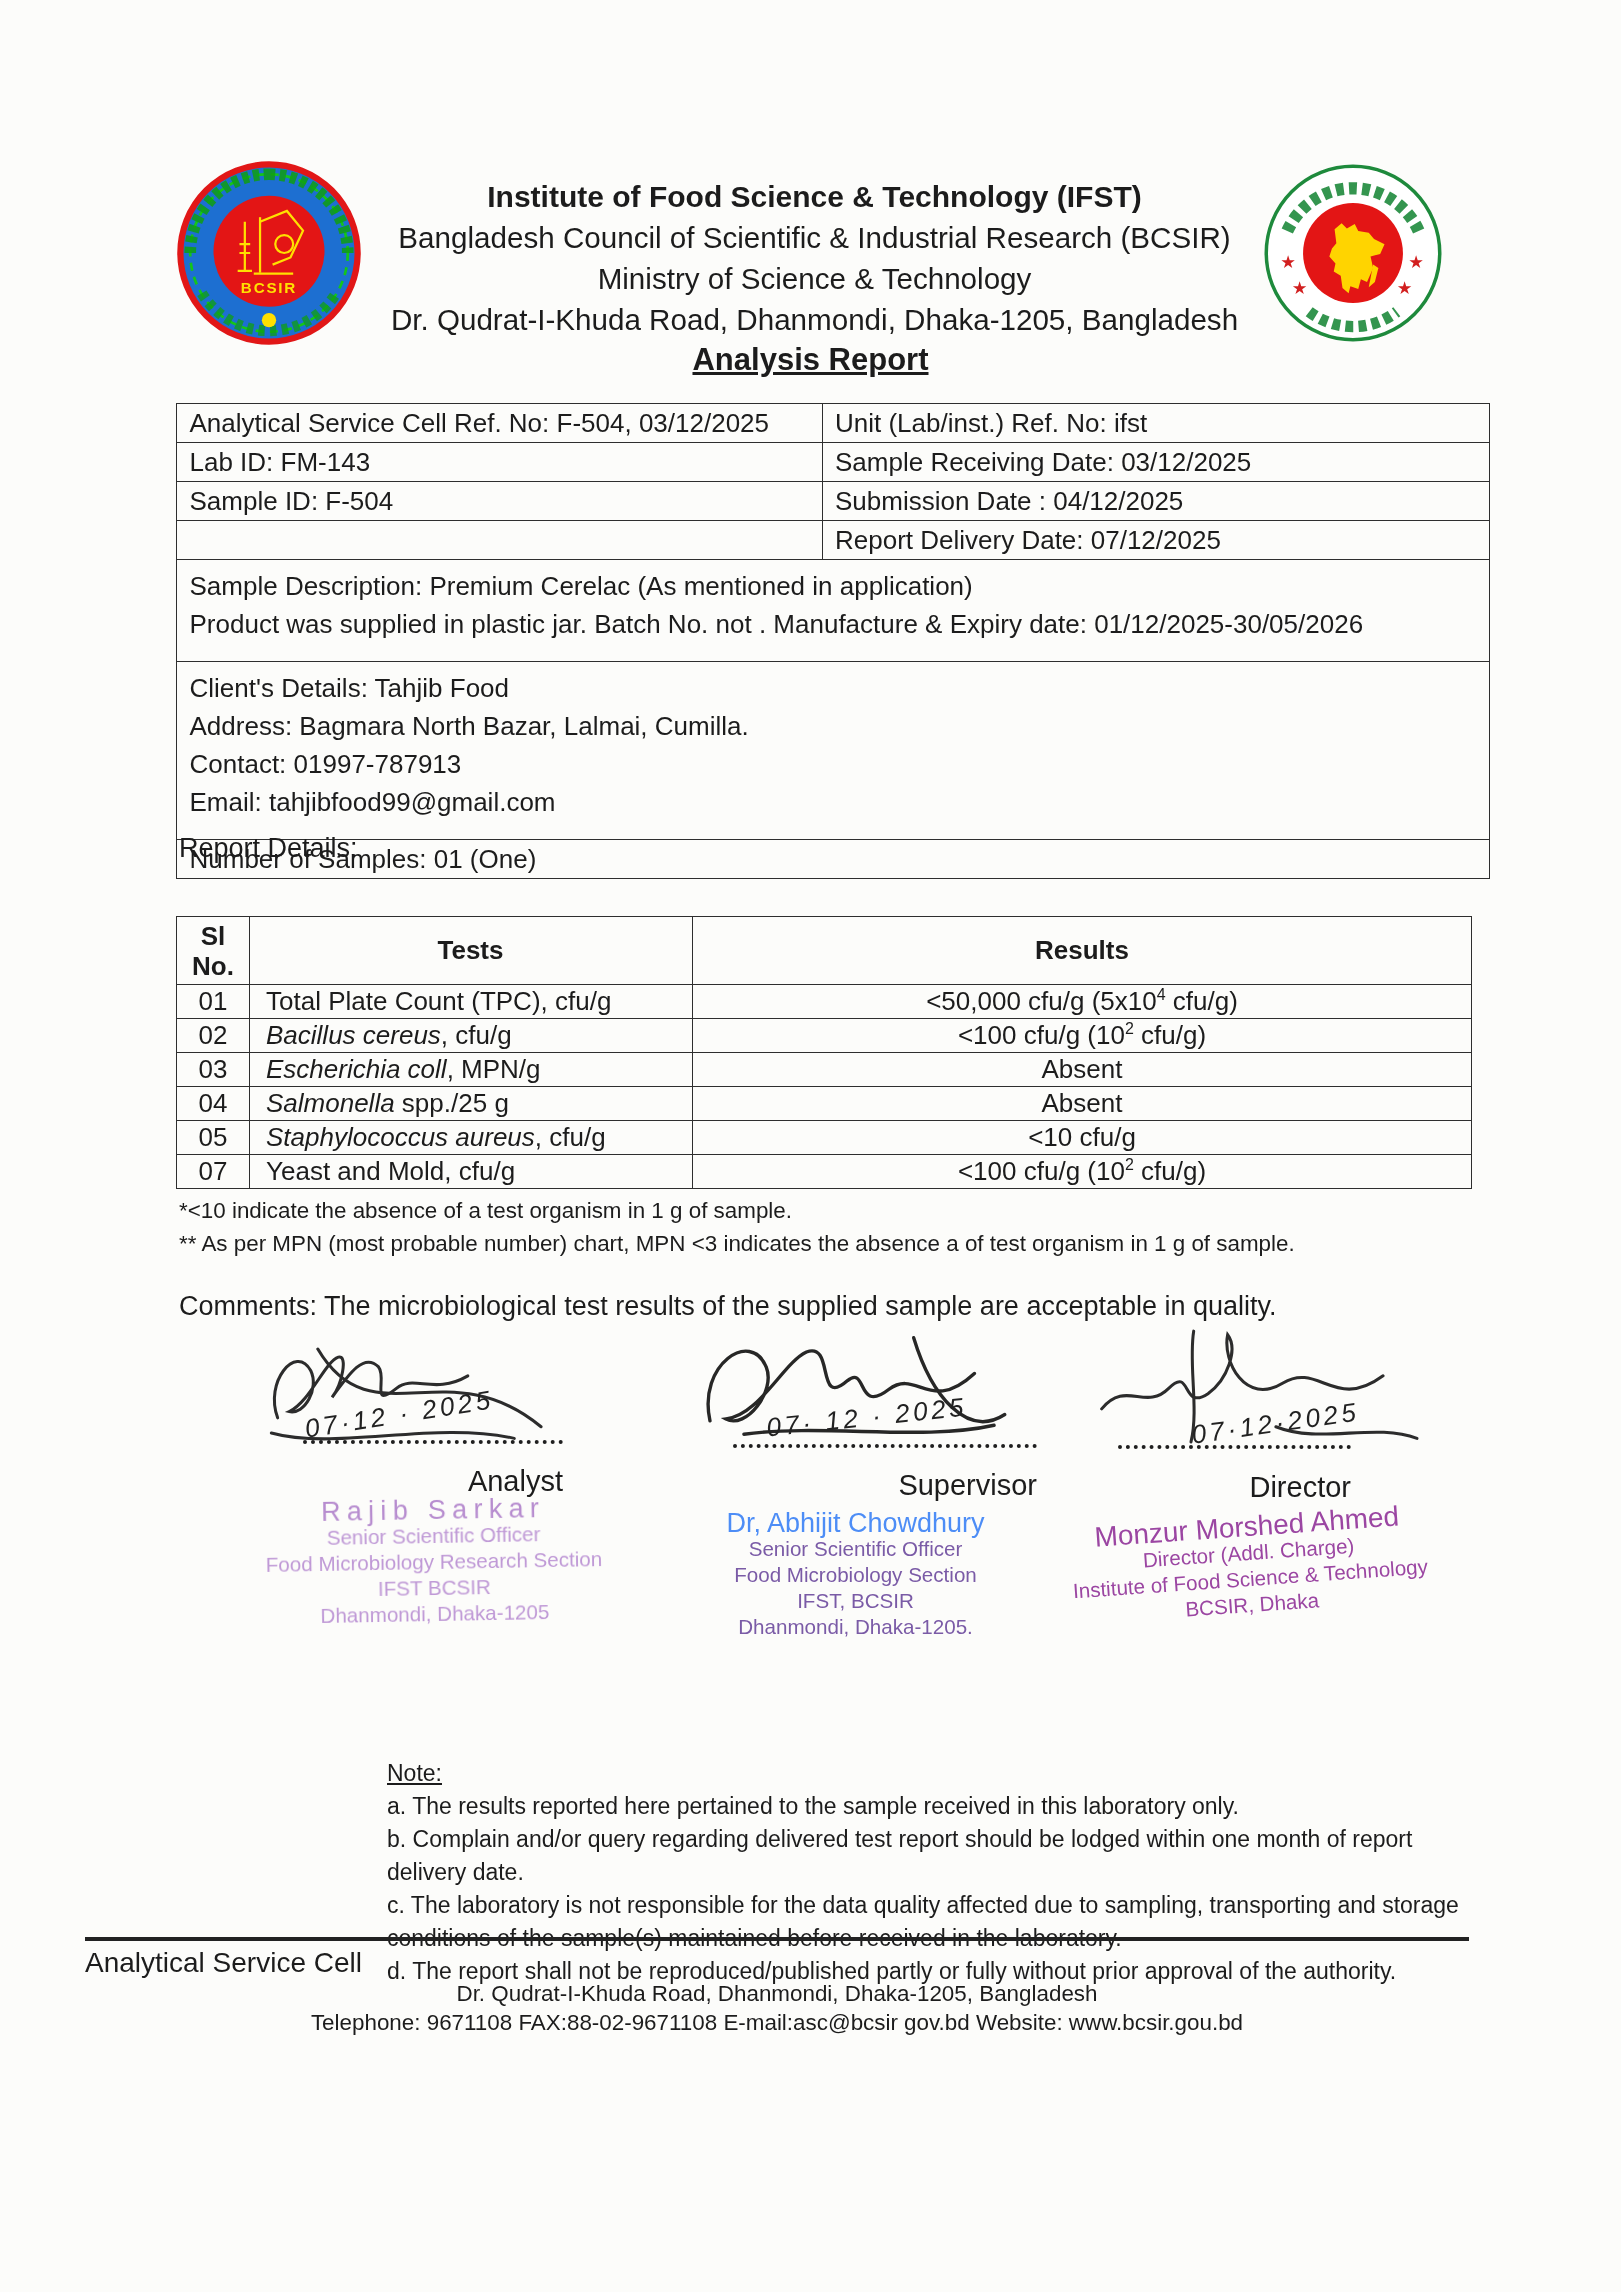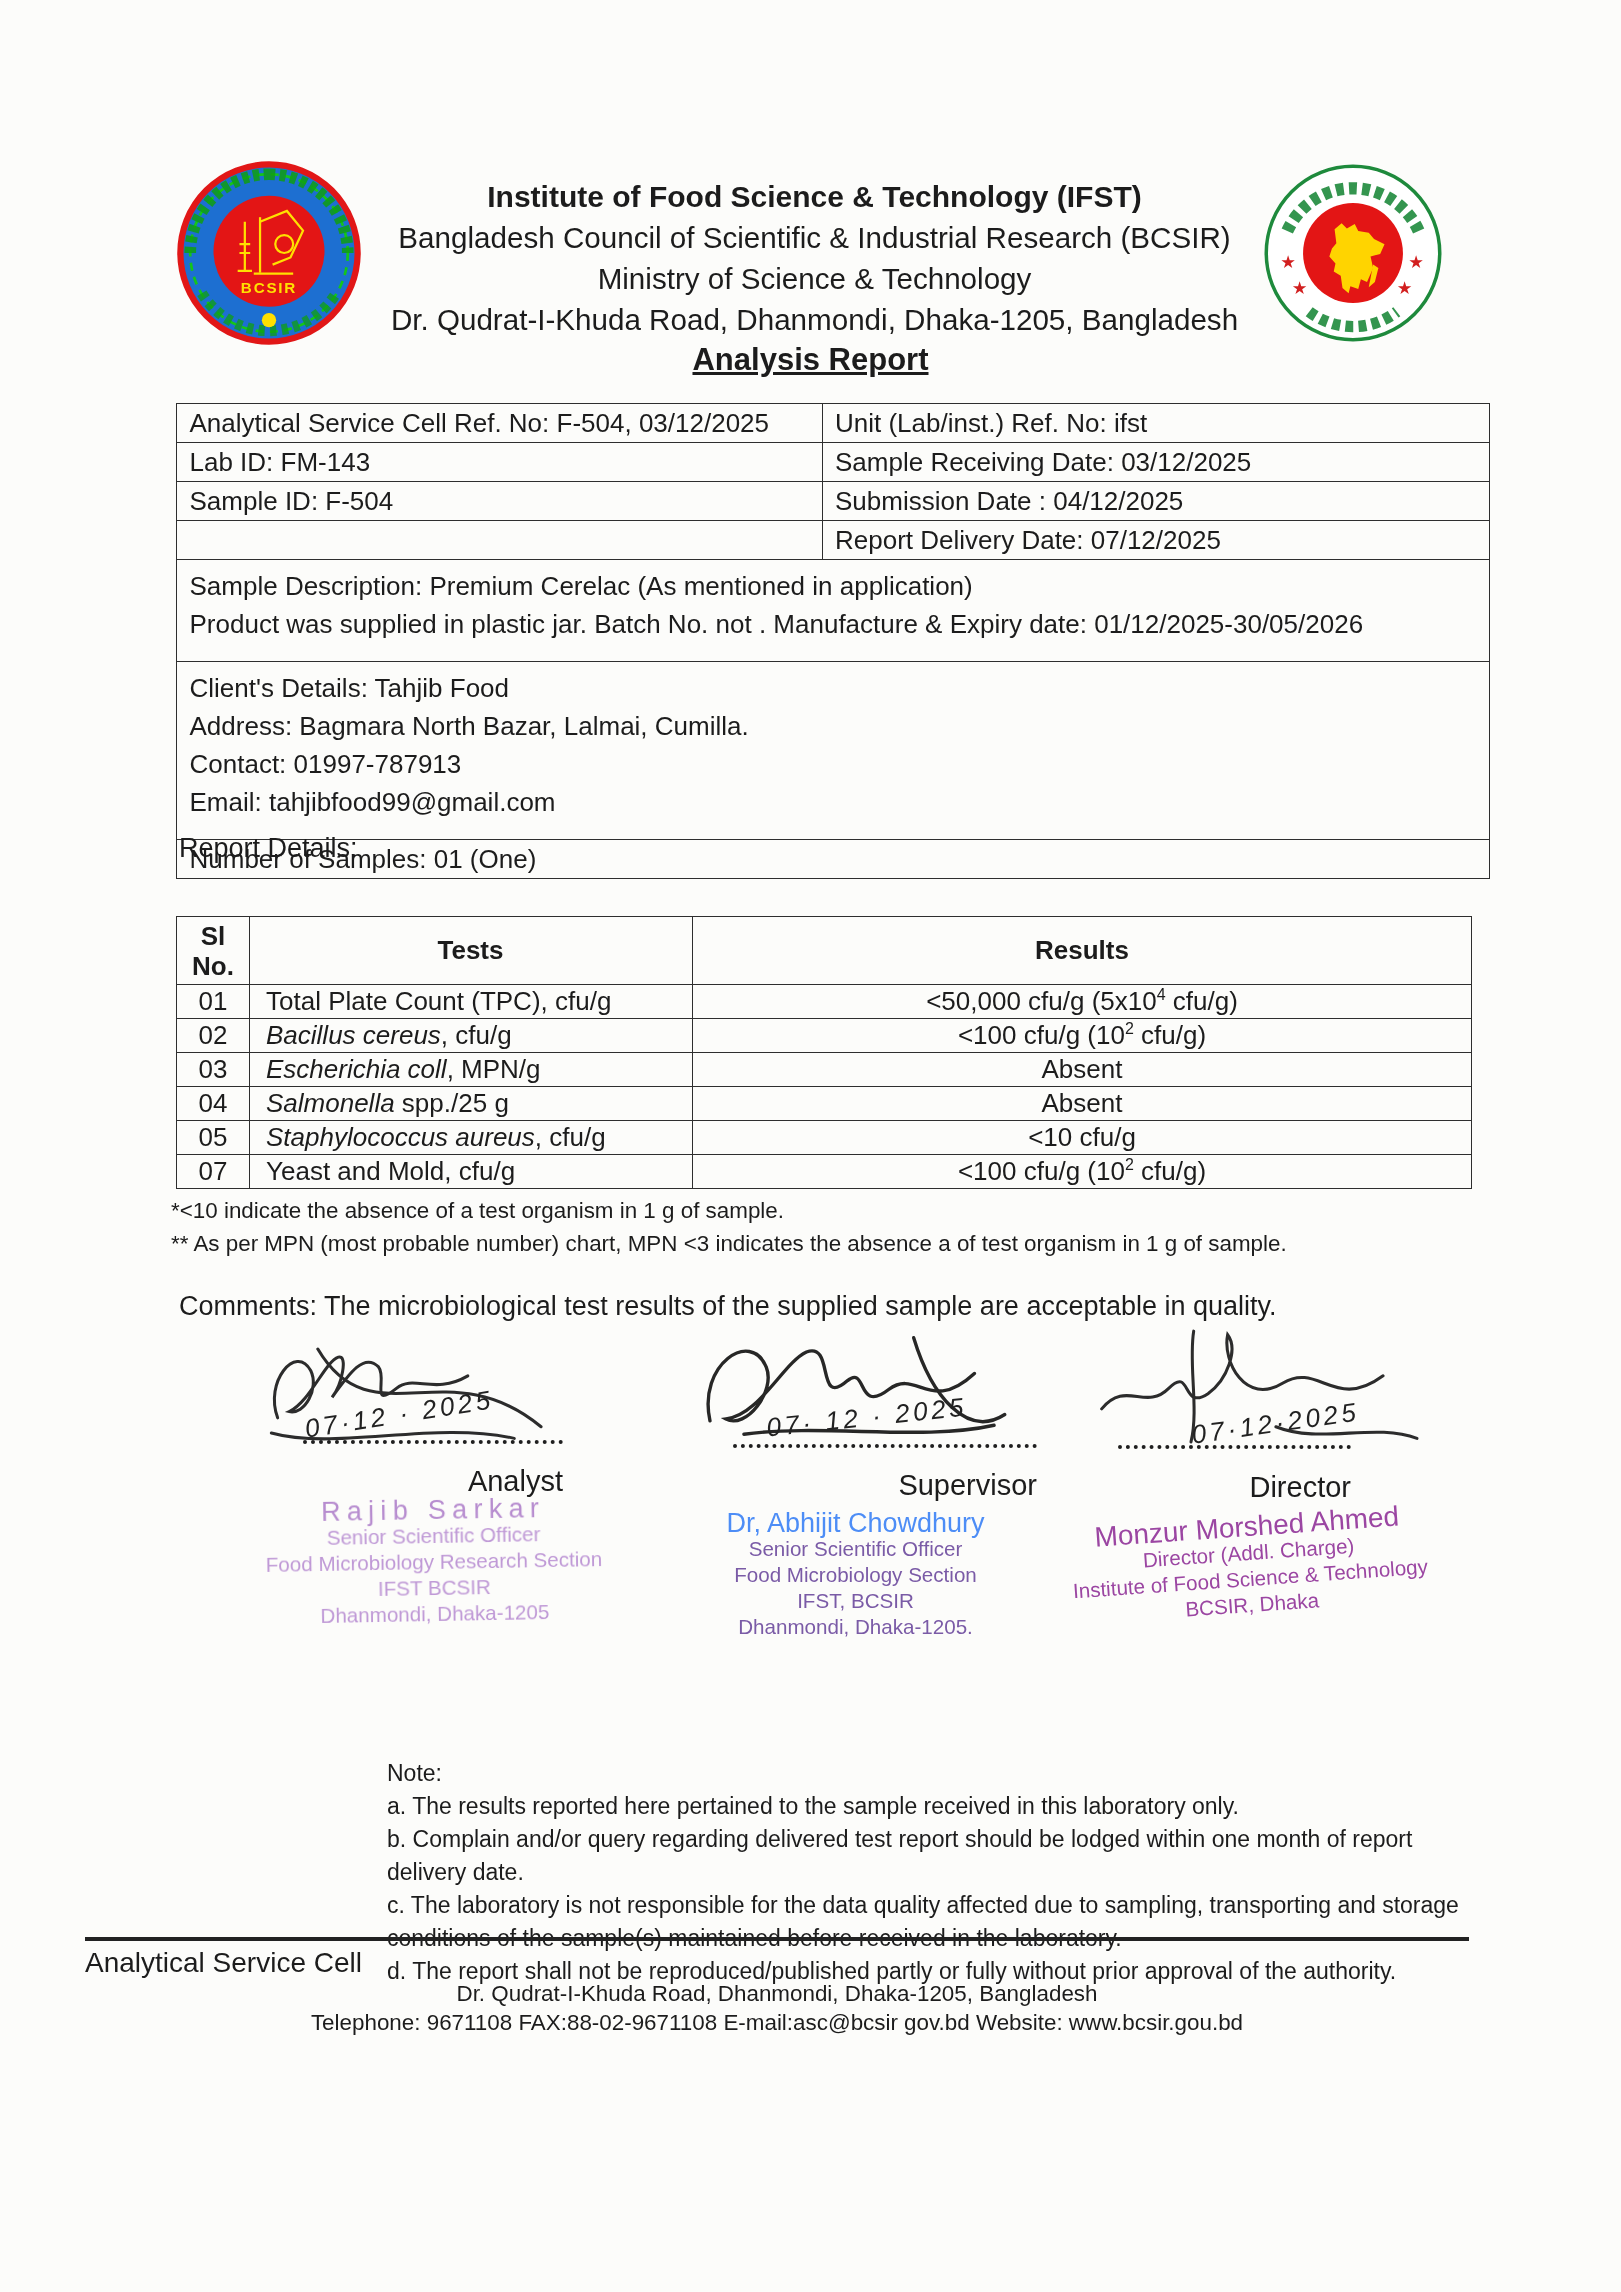--- a/index.html
+++ b/index.html
@@ -42,21 +42,21 @@
   .results-table td, .results-table th { border:1.8px solid #2e2e2e; }
   .results-table th { font-weight:bold; }
   .results-table .col-sl { width:70px; text-align:center; }
   .results-table .col-test { width:441px; text-align:left; padding-left:16px; }
   .results-table .col-res { width:776px; text-align:center; }
   .results-table tr.hdr { height:68px; }
   .results-table tr.data { height:34px; }
   .hdr-sl { line-height:30px; font-weight:bold; text-align:center; }
   .ital { font-style:italic; }
   sup.small { font-size:16px; vertical-align:super; line-height:0; }
-  .footnote { position:absolute; left:171px; font-size:22.4px; }
+  .footnote { position:absolute; left:179px; font-size:22.4px; }
   
   .comments { position:absolute; left:179px; top:1291px; font-size:27px; }
   
   .sig-svg { position:absolute; }
   .sig-date {
     position:absolute; font-size:26px; font-style:italic; letter-spacing:3.6px;
     color:#222; white-space:nowrap;
   }
   .dotline { position:absolute; border-bottom:4.5px dotted #1f1f1f; height:0; }
   .sig-label { position:absolute; text-align:right; font-size:29px; }
@@ -64,21 +64,21 @@
   .stamp .nm { font-size:27px; }
   .stamp .ln { font-size:20.6px; }
   .stamp-analyst { color:#9a5cc0; opacity:0.62; filter:blur(0.4px); transform:rotate(-1deg); }
   .stamp-analyst .nm { letter-spacing:6.3px; color:#8d49b5; }
   .stamp-supervisor { color:#6d4a9e; opacity:0.9; }
   .stamp-supervisor .nm { color:#3b82f6; }
   .stamp-director { color:#93379b; opacity:0.92; transform:rotate(-4deg); }
   .stamp-director .nm { font-size:28px; }
   
   .note-block { position:absolute; left:387px; top:1757px; width:1088px; font-size:23px; line-height:33px; }
-  .note-heading { }
+  .note-heading { text-decoration:underline; }
   .footer-rule { position:absolute; left:85px; top:1937px; width:1384px; height:3.6px; background:#222; }
   .footer-title { position:absolute; left:85px; top:1947px; width:1384px; text-align:left; font-size:28px; }
   .footer-line { position:absolute; left:85px; width:1384px; text-align:center; font-size:22.4px; }
 </style>
 </head>
 <body>
 
 <div class="page">
 
   <div class="logo logo-left">

